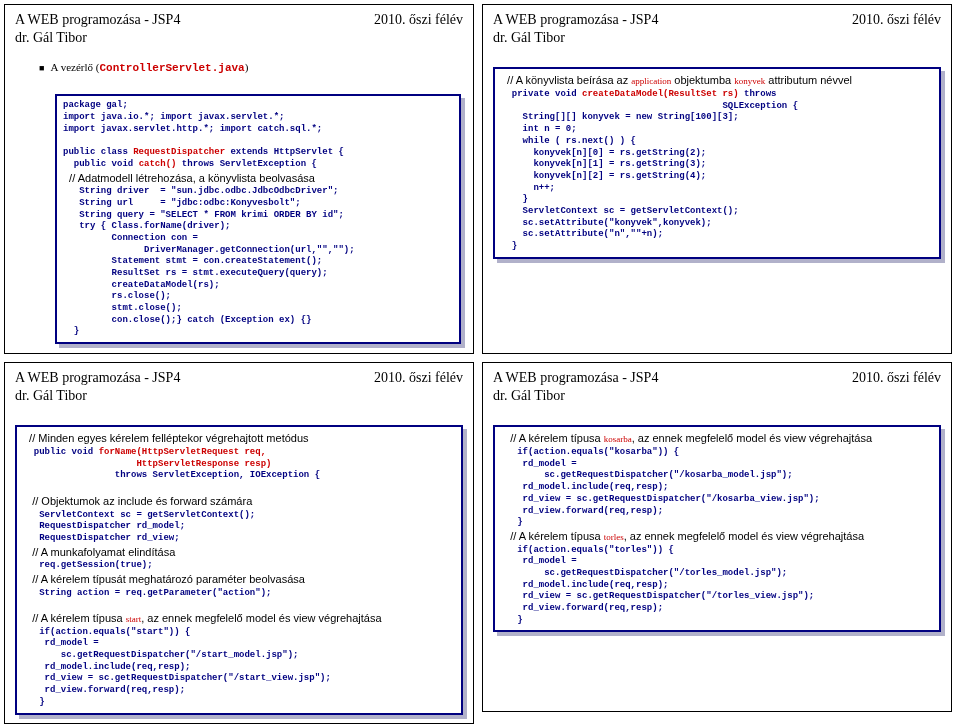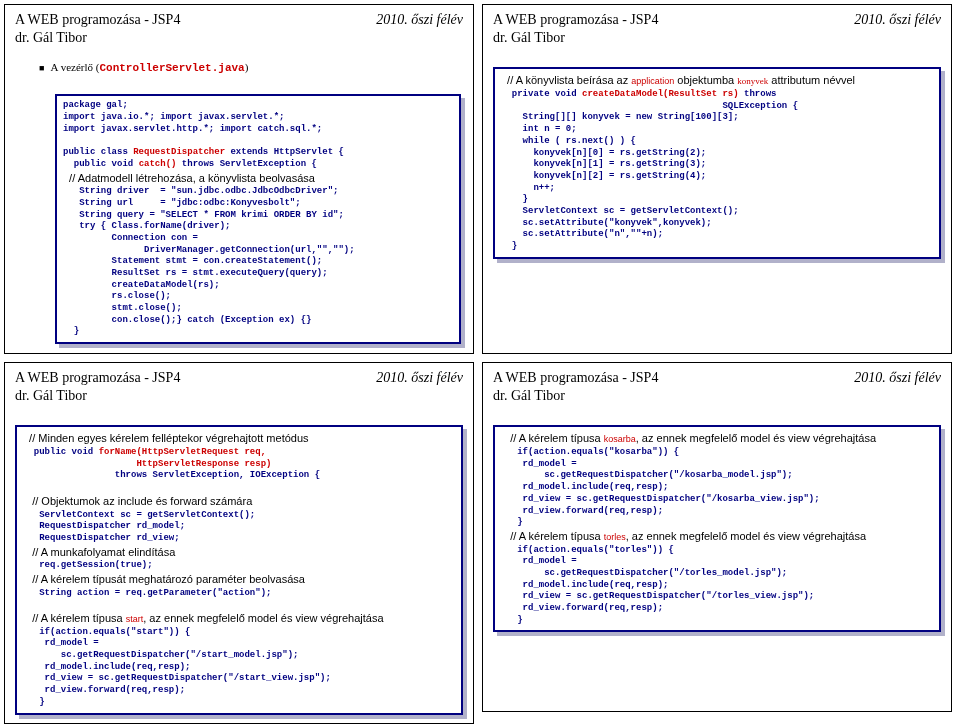--- a/index.html
+++ b/index.html
@@ -18,21 +18,20 @@
     margin: 4px;
     min-height: 350px;
     position: relative;
   }
   .header {
     font-size: 14px;
     line-height: 1.3;
   }
   .header .right {
     float: right;
-    font-style: italic;
   }
   .header .left {
     float: left;
   }
   .clearfix::after {
     content: "";
     display: block;
     clear: both;
   }
   .code-box {
@@ -55,21 +54,21 @@
     font-size: 11px;
     margin: 14px 0 4px 24px;
   }
   .bullet-row .sq {
     font-size: 9px;
     margin-right: 4px;
   }
   .kw   { color: #000080; font-weight: bold; }
   .type { color: #cc0000; font-weight: bold; text-align: right; }
   .cmt  { color: #000; font-family: Liberation Sans, sans-serif; font-size: 11px; font-weight: normal; }
-  .t-appl { color: #cc0000; font-family: Liberation Sans, sans-serif; }
+  .t-appl { color: #cc0000; font-family: Liberation Serif, serif; }
   .t-attr { color: #cc0000; font-family: Liberation Serif, serif; }
   .grid {
     overflow: hidden;
   }
 </style>
 </head>
 <body>
 
 <div class="grid">
 

